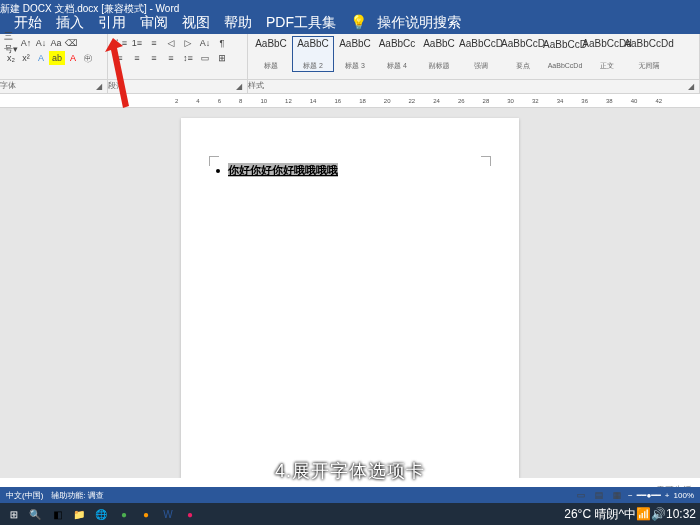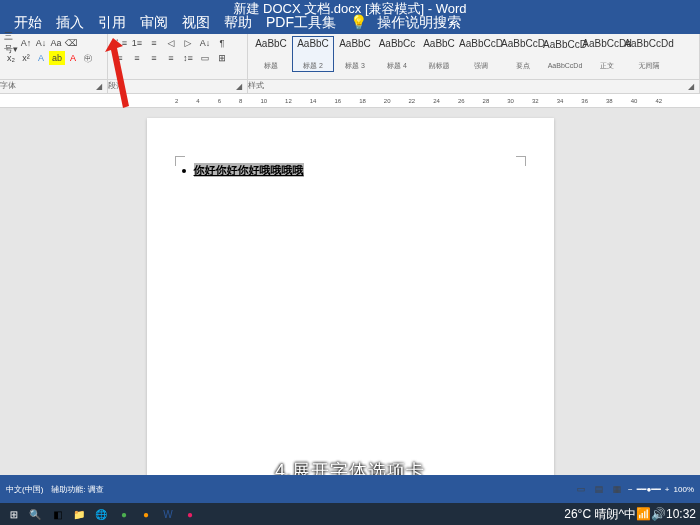--- a/index.html
+++ b/index.html
@@ -1,45 +1,45 @@
 <!DOCTYPE html>
 <html><head>
 <meta charset="utf-8">
 <style>
 *{margin:0;padding:0;box-sizing:border-box;font-family:"Microsoft YaHei",sans-serif}
 body{width:700px;height:525px;background:#fff;overflow:hidden;position:relative;font-size:10px}
-.titlebar{height:18px;background:#2b579a;display:flex;align-items:center;justify-content:center;color:#fff;font-size:13px}
+.titlebar{height:18px;background:#2b579a;display:flex;align-items:center;justify-content:flex-start;color:#fff;font-size:10px}
 .ribbon-tabs{height:16px;background:#2b579a;display:flex;align-items:flex-end;padding-left:8px;gap:2px}
 .ribbon-tabs span{padding:2px 6px;color:#fff;font-size:14px;cursor:pointer}
 .ribbon{height:46px;background:#f3f3f3;border-bottom:1px solid #d4d4d4;display:flex;position:relative}
 .group{border-right:1px solid #d4d4d4;padding:2px 4px;display:flex;flex-direction:column;position:relative}
 .font-group{width:108px}
 .font-row{display:flex;gap:1px;align-items:flex-end;margin-bottom:1px}
 .btn{display:inline-flex;align-items:center;justify-content:center;width:14px;height:14px;font-size:9px;color:#444;cursor:pointer}
 .para-group{width:140px}
 .para-grid{display:flex;flex-wrap:wrap;gap:1px}
 .para-grid .btn{width:16px;height:14px}
 .styles-group{flex:1;display:flex;flex-direction:row;overflow:hidden;padding:2px}
 .style-box{width:42px;height:36px;border:1px solid transparent;display:flex;flex-direction:column;align-items:center;justify-content:center;font-size:7px;cursor:pointer;flex-shrink:0}
 .style-box.sel{border-color:#2b579a;background:#eef3fa}
 .style-box .preview{font-size:10px;color:#333;margin-bottom:12px}
 .style-box .lbl{font-size:7px;color:#666}
 .group-labels{height:14px;background:#f3f3f3;border-bottom:1px solid #d4d4d4;display:flex;font-size:8px;color:#666}
 .gl{border-right:1px solid #d4d4d4;position:relative}
 .dialog-launcher{position:absolute;right:2px;bottom:2px;width:9px;height:9px;font-size:8px;color:#666;cursor:pointer;line-height:9px}
 .ruler{height:14px;background:#fff;border-bottom:1px solid #d4d4d4;display:flex;align-items:center;font-size:6px;color:#555;padding-left:175px;gap:18px}
 .workspace{height:370px;background:#e6e6e6;display:flex;justify-content:center;overflow:hidden}
-.page{width:407px;background:#fff;margin-top:10px;box-shadow:0 1px 3px rgba(0,0,0,.2);padding:45px 35px;position:relative}
+.page{width:338px;background:#fff;margin-top:10px;box-shadow:0 1px 3px rgba(0,0,0,.2);padding:45px 35px;position:relative}
 .corner{position:absolute;width:10px;height:10px;border:1px solid #aaa}
 .c-tl{top:38px;left:28px;border-right:none;border-bottom:none}
 .c-tr{top:38px;right:28px;border-left:none;border-bottom:none}
 .doc-text{font-size:11px;font-family:SimSun,serif}
 .bullet{display:inline-block;width:4px;height:4px;background:#000;border-radius:50%;margin-right:8px;vertical-align:middle}
 .selected{background:#b5b5b5;text-decoration:underline;font-weight:bold;padding:1px 0}
-.statusbar{position:absolute;bottom:22px;left:0;right:0;height:28px;background:#2b579a;color:#fff;font-size:8px;display:flex;align-items:center;padding:0 6px;gap:8px}
+.statusbar{position:absolute;bottom:22px;left:0;right:0;height:16px;background:#2b579a;color:#fff;font-size:8px;display:flex;align-items:center;padding:0 6px;gap:8px}
 .statusbar .right{margin-left:auto;display:flex;gap:4px;align-items:center}
 .taskbar{position:absolute;bottom:0;left:0;right:0;height:22px;background:#1f2d3d;display:flex;align-items:center;padding:0 4px;gap:2px}
 .taskbar .ticon{width:20px;height:18px;display:flex;align-items:center;justify-content:center;font-size:10px;cursor:pointer}
 .taskbar .right{margin-left:auto;display:flex;align-items:center;gap:0;color:#fff;font-size:12px}
 .win-icon{color:#fff}
 .arrow{position:absolute;top:38px;left:105px;z-index:50;pointer-events:none}
 .arrow svg{width:40px;height:80px}
 .caption{position:absolute;bottom:42px;left:50%;transform:translateX(-50%);font-size:18px;color:#fff;text-shadow:0 0 3px #000,0 0 3px #000;font-weight:300;letter-spacing:1px}
 .watermark{position:absolute;bottom:28px;right:8px;font-size:9px;color:#888}
 </style>

